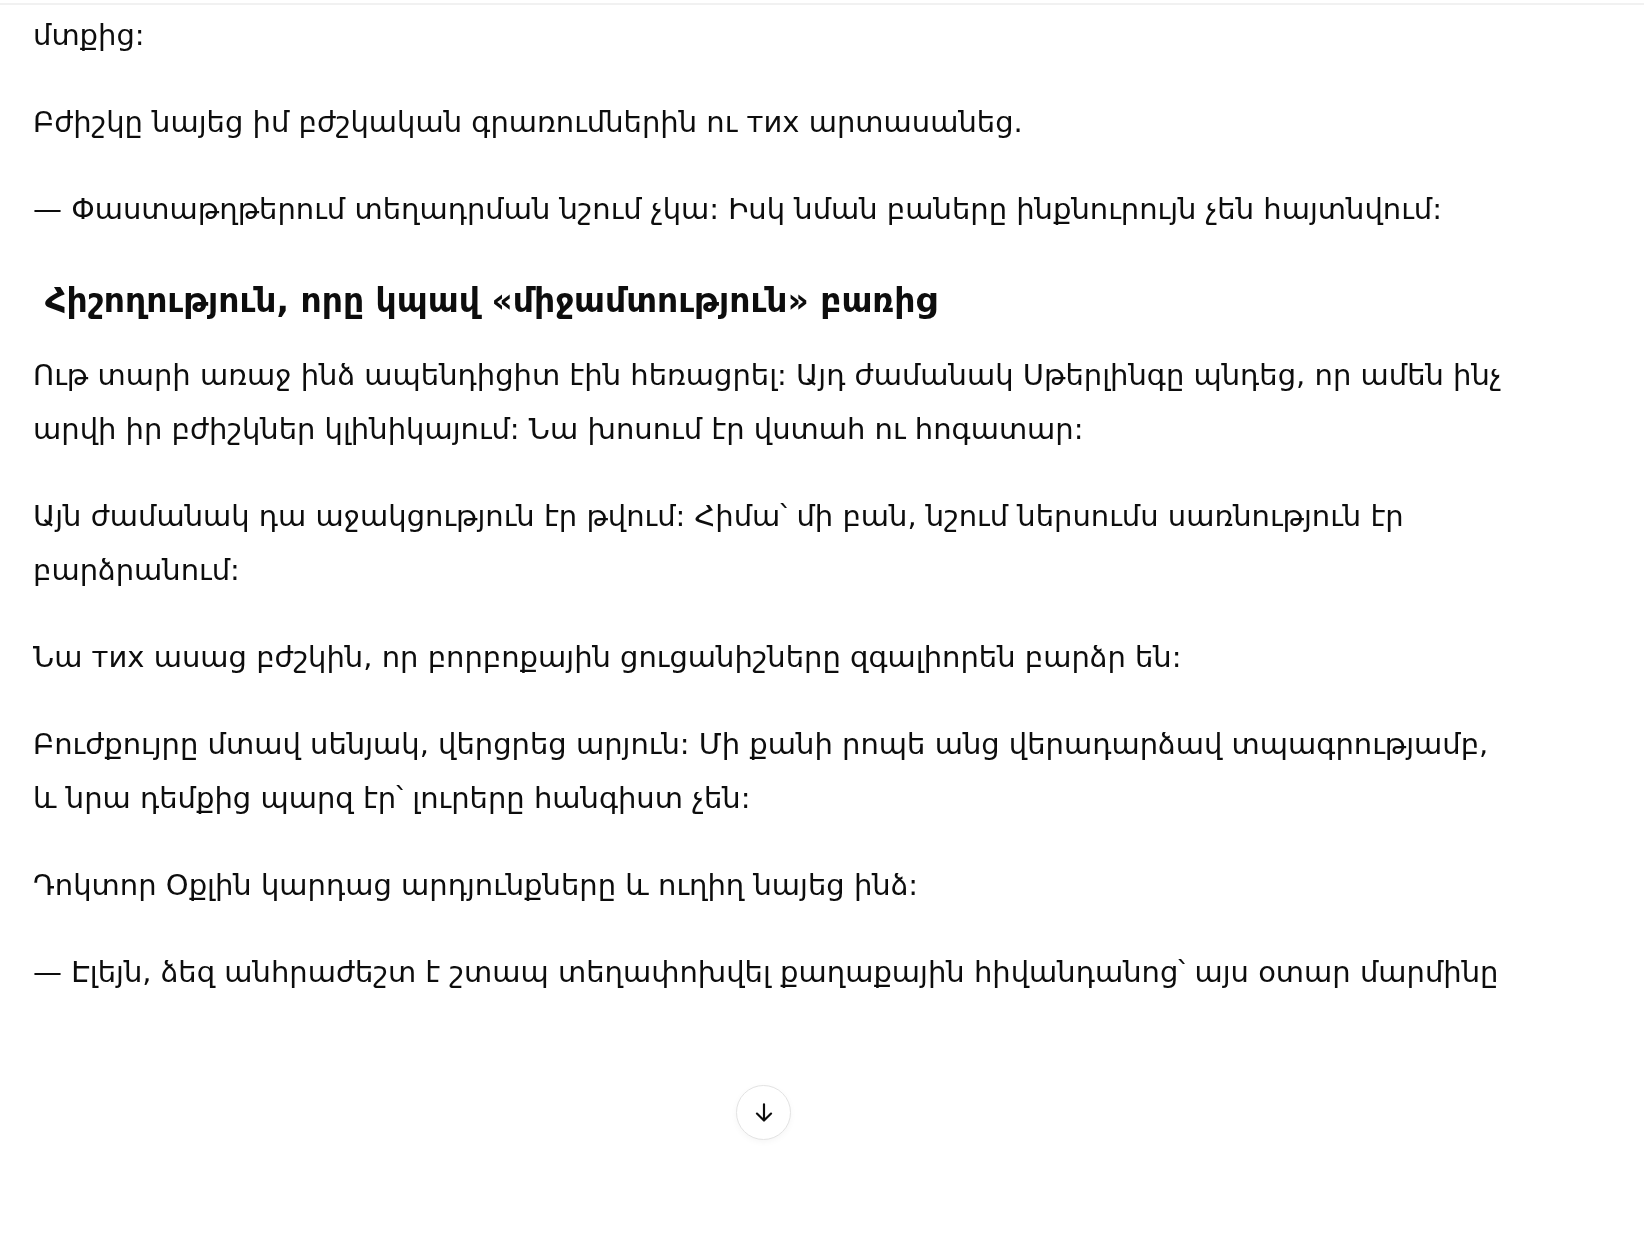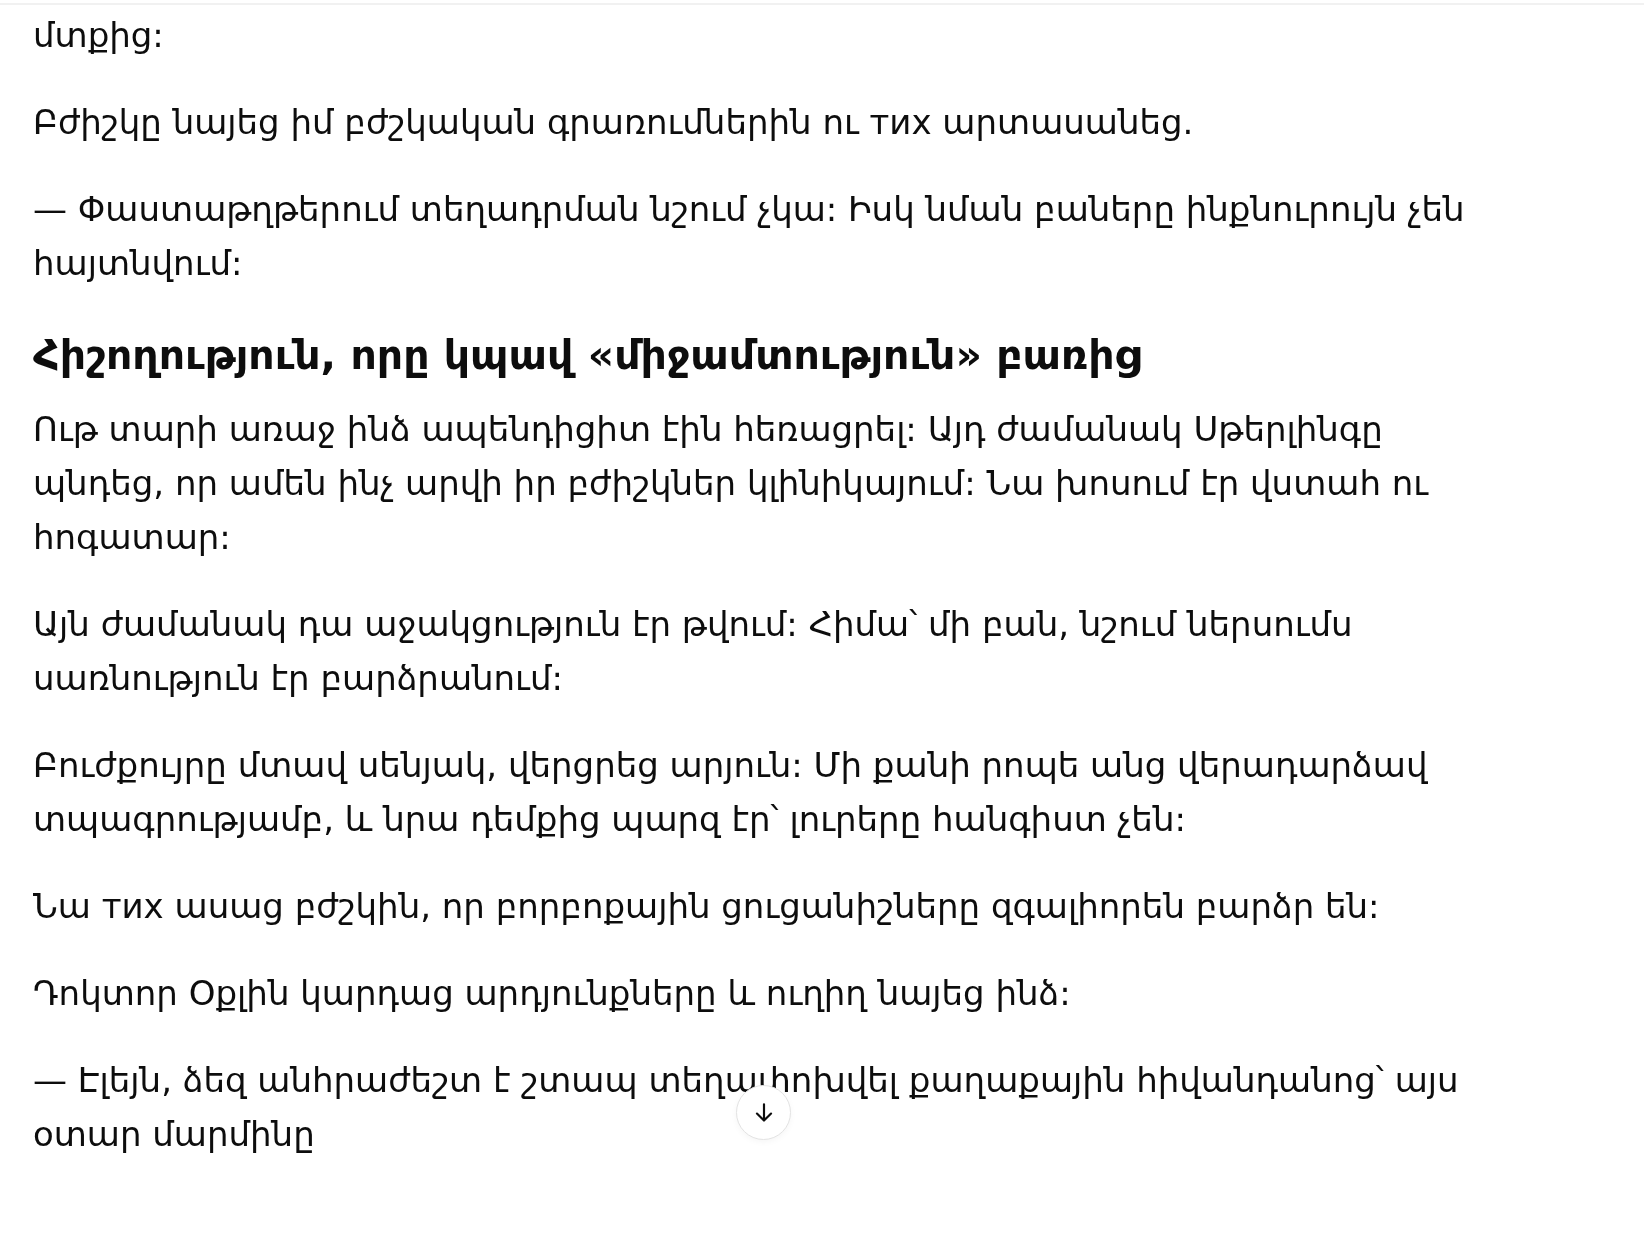--- a/index.html
+++ b/index.html
@@ -24,30 +24,30 @@
     height: 2px;
     background: #f1f1f1;
   }
   .content {
     position: absolute;
     top: 8px;
     left: 33px;
     width: 1475px;
   }
   .content p {
-    font-size: 34px;
+    font-size: 29px;
     line-height: 54px;
     margin: 0 0 33px 0;
     font-weight: 400;
   }
   .content h2 {
-    font-size: 41px;
+    font-size: 33px;
     line-height: 42px;
     font-weight: 700;
-    margin: 44px 0 26px 0;
+    margin: 44px 0 26px 12px;
   }
   .scroll-btn {
     position: absolute;
     left: 736px;
     top: 1085px;
     width: 55px;
     height: 55px;
     border-radius: 50%;
     background: #ffffff;
     border: 1px solid #e3e3e3;
@@ -67,22 +67,22 @@
 
 <div class="top-divider"></div>
 
 <main class="content">
   <p>մտքից:</p>
   <p>Բժիշկը նայեց իմ բժշկական գրառումներին ու тих արտասանեց.</p>
   <p>— Փաստաթղթերում տեղադրման նշում չկա: Իսկ նման բաները ինքնուրույն չեն հայտնվում:</p>
   <h2>Հիշողություն, որը կպավ «միջամտություն» բառից</h2>
   <p>Ութ տարի առաջ ինձ ապենդիցիտ էին հեռացրել: Այդ ժամանակ Սթերլինգը պնդեց, որ ամեն ինչ արվի իր բժիշկներ կլինիկայում: Նա խոսում էր վստահ ու հոգատար:</p>
   <p>Այն ժամանակ դա աջակցություն էր թվում: Հիմա՝ մի բան, նշում ներսումս սառնություն էր բարձրանում:</p>
+  <p>Նա тих ասաց բժշկին, որ բորբոքային ցուցանիշները զգալիորեն բարձր են:</p>
   <p>Բուժքույրը մտավ սենյակ, վերցրեց արյուն: Մի քանի րոպե անց վերադարձավ տպագրությամբ, և նրա դեմքից պարզ էր՝ լուրերը հանգիստ չեն:</p>
-  <p>Նա тих ասաց բժշկին, որ բորբոքային ցուցանիշները զգալիորեն բարձր են:</p>
   <p>Դոկտոր Օքլին կարդաց արդյունքները և ուղիղ նայեց ինձ:</p>
   <p>— Էլեյն, ձեզ անհրաժեշտ է շտապ տեղափոխվել քաղաքային հիվանդանոց՝ այս օտար մարմինը</p>
 </main>
 
 <button class="scroll-btn" aria-label="Scroll to bottom">
   <svg width="26" height="26" viewBox="0 0 24 24" fill="none">
     <path d="M12 4 L12 19 M5.5 12.5 L12 19 L18.5 12.5" stroke="#0d0d0d" stroke-width="2" stroke-linecap="round" stroke-linejoin="round"></path>
   </svg>
 </button>
 

